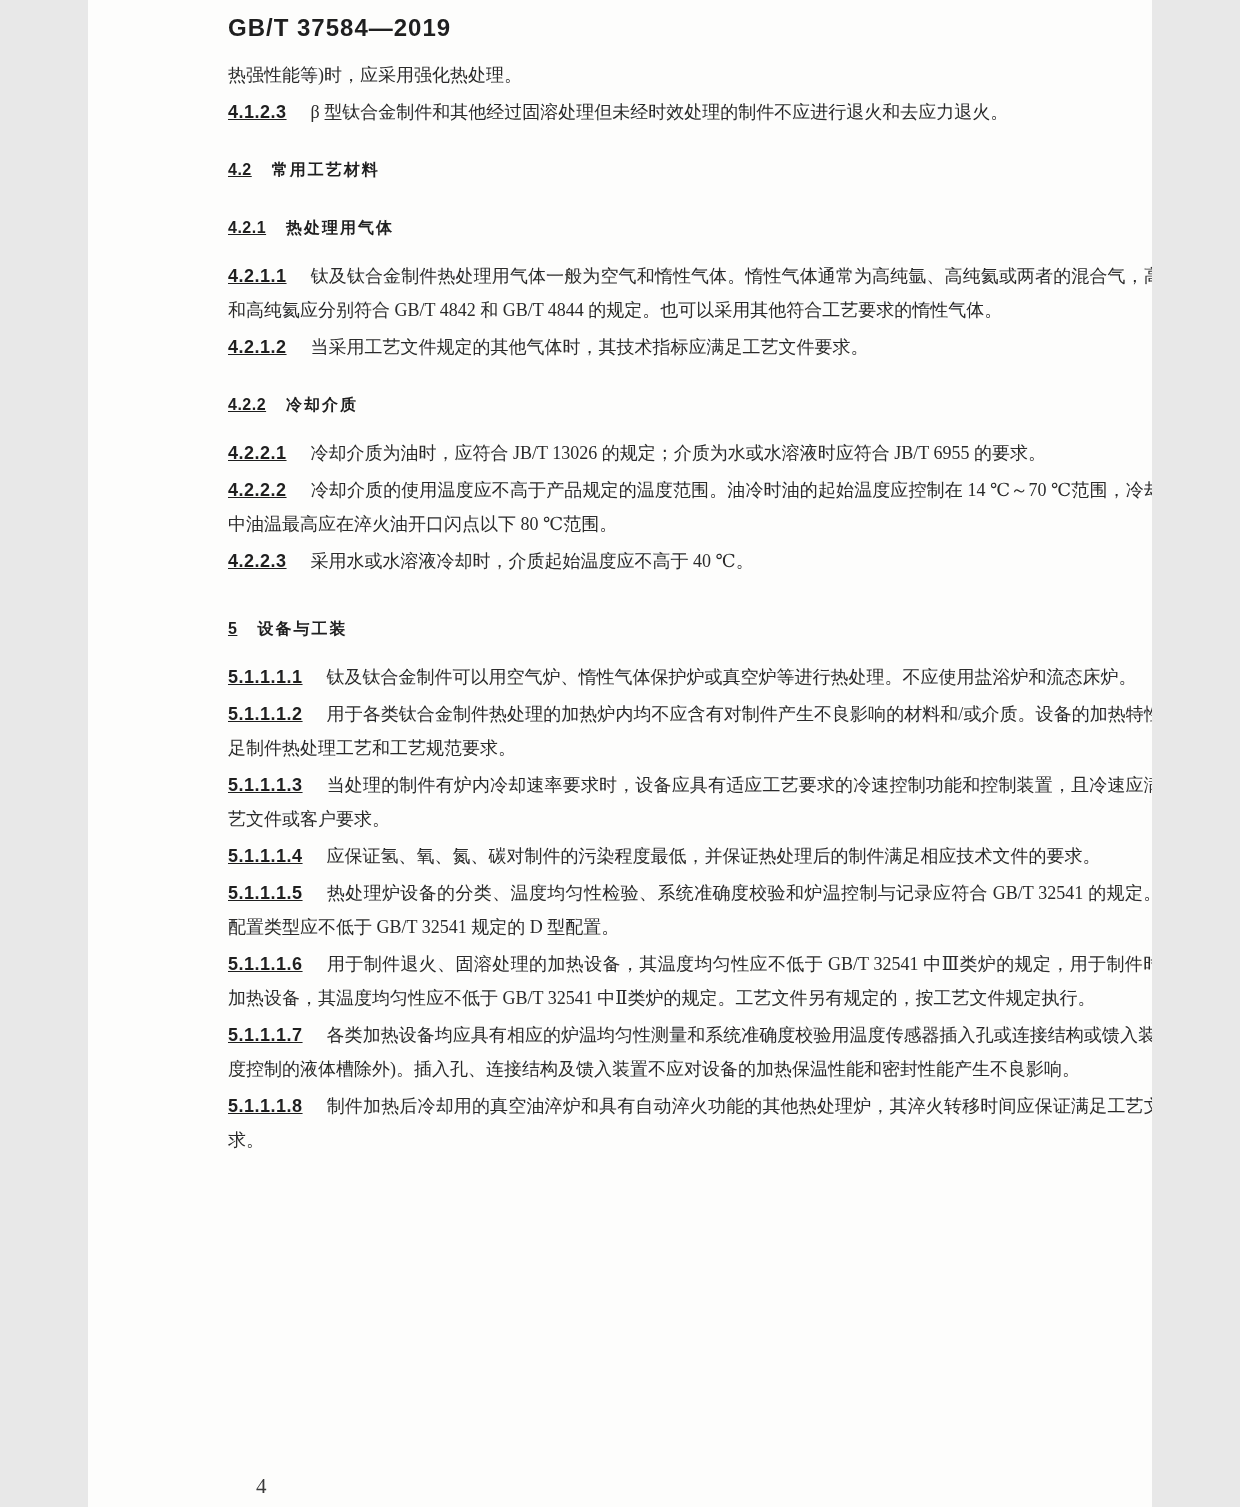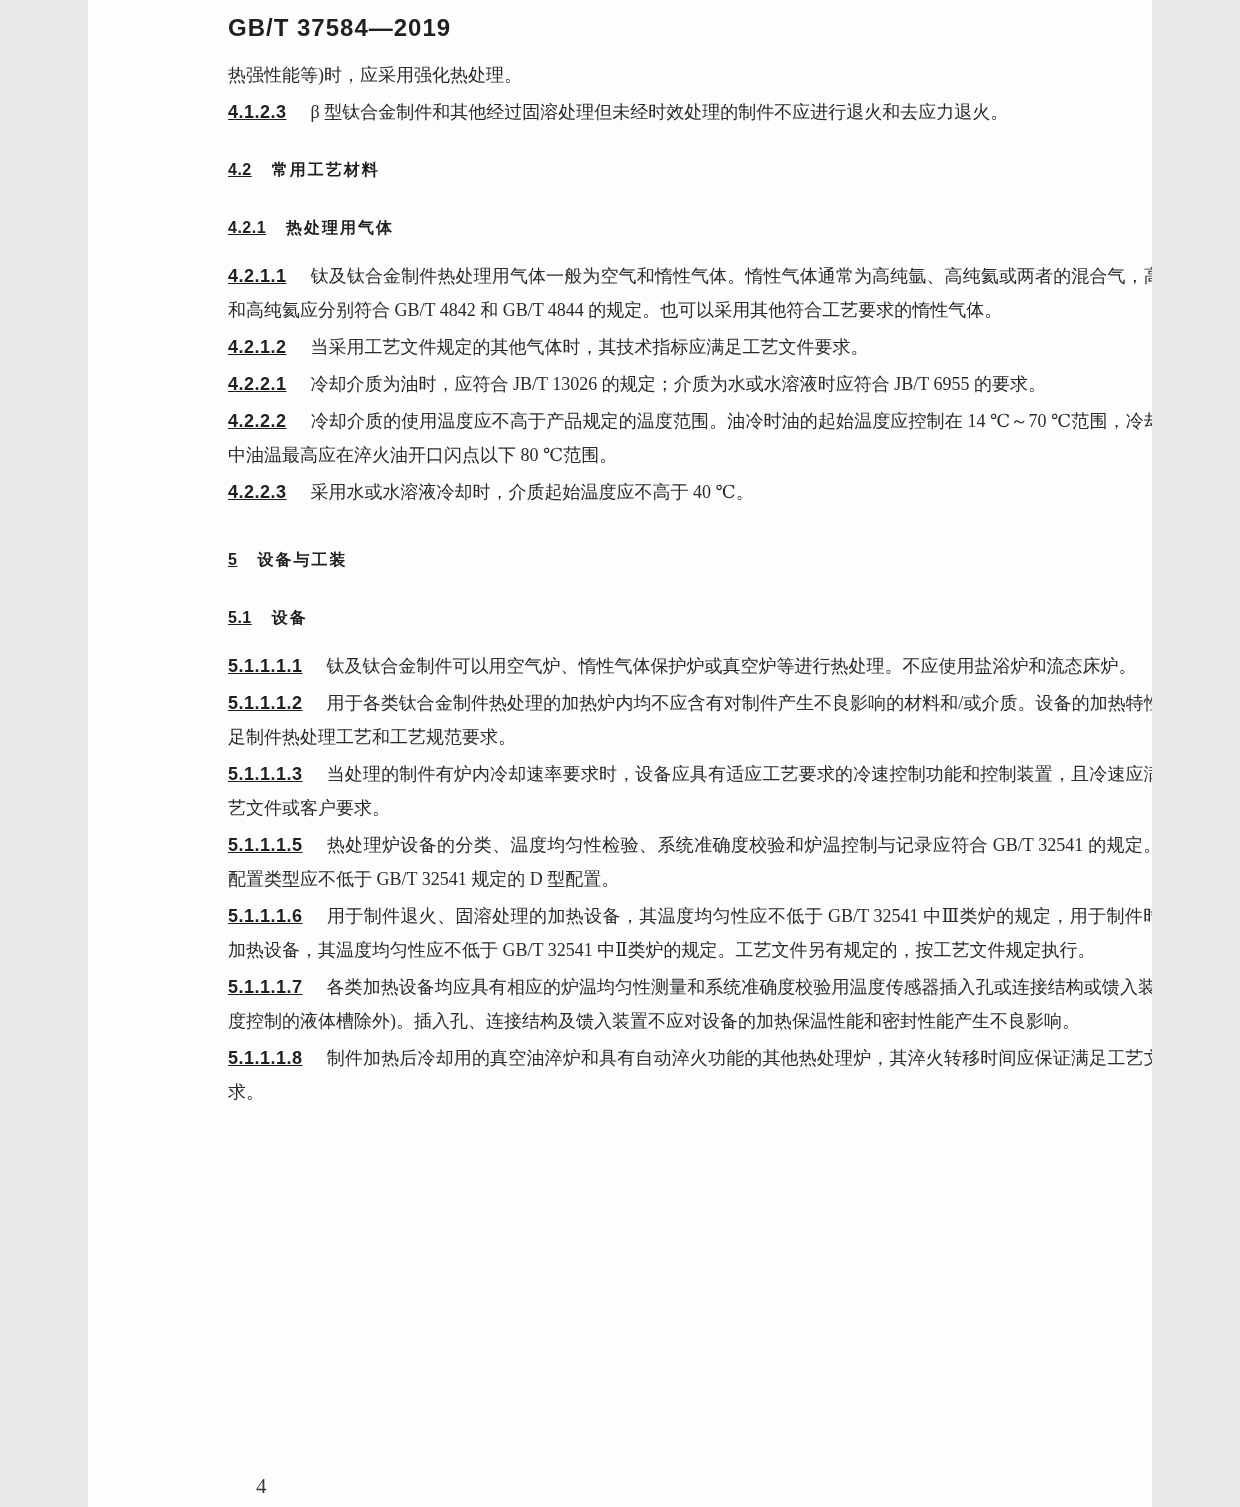--- a/index.html
+++ b/index.html
@@ -100,55 +100,58 @@
     </div>
 
     <p class="para">
       <span class="clause-num">4.2.1.1</span><span class="clause-text">钛及钛合金制件热处理用气体一般为空气和惰性气体。惰性气体通常为高纯氩、高纯氦或两者的混合气，高纯氩和高纯氦应分别符合 GB/T 4842 和 GB/T 4844 的规定。也可以采用其他符合工艺要求的惰性气体。</span>
     </p>
 
     <p class="para">
       <span class="clause-num">4.2.1.2</span><span class="clause-text">当采用工艺文件规定的其他气体时，其技术指标应满足工艺文件要求。</span>
     </p>
 
+    <div class="heading">
+      <span class="clause-num">4.2.2</span><span class="heading-title">冷却介质</span>
+    </div>
 
     <p class="para">
       <span class="clause-num">4.2.2.1</span><span class="clause-text">冷却介质为油时，应符合 JB/T 13026 的规定；介质为水或水溶液时应符合 JB/T 6955 的要求。</span>
     </p>
 
     <p class="para">
       <span class="clause-num">4.2.2.2</span><span class="clause-text">冷却介质的使用温度应不高于产品规定的温度范围。油冷时油的起始温度应控制在 14 ℃～70 ℃范围，冷却过程中油温最高应在淬火油开口闪点以下 80 ℃范围。</span>
     </p>
 
     <p class="para">
       <span class="clause-num">4.2.2.3</span><span class="clause-text">采用水或水溶液冷却时，介质起始温度应不高于 40 ℃。</span>
     </p>
 
     <div class="heading major">
       <span class="clause-num">5</span><span class="heading-title">设备与工装</span>
     </div>
 
-    <div class="heading">
-      <span class="clause-num">5.1</span><span class="heading-title">设备</span>
-    </div>
 
 
 
     <p class="para">
       <span class="clause-num">5.1.1.1.1</span><span class="clause-text">钛及钛合金制件可以用空气炉、惰性气体保护炉或真空炉等进行热处理。不应使用盐浴炉和流态床炉。</span>
     </p>
 
     <p class="para">
       <span class="clause-num">5.1.1.1.2</span><span class="clause-text">用于各类钛合金制件热处理的加热炉内均不应含有对制件产生不良影响的材料和/或介质。设备的加热特性应满足制件热处理工艺和工艺规范要求。</span>
     </p>
 
     <p class="para">
       <span class="clause-num">5.1.1.1.3</span><span class="clause-text">当处理的制件有炉内冷却速率要求时，设备应具有适应工艺要求的冷速控制功能和控制装置，且冷速应满足工艺文件或客户要求。</span>
     </p>
 
+    <p class="para">
+      <span class="clause-num">5.1.1.1.4</span><span class="clause-text">应保证氢、氧、氮、碳对制件的污染程度最低，并保证热处理后的制件满足相应技术文件的要求。</span>
+    </p>
 
     <p class="para">
       <span class="clause-num">5.1.1.1.5</span><span class="clause-text">热处理炉设备的分类、温度均匀性检验、系统准确度校验和炉温控制与记录应符合 GB/T 32541 的规定。仪表配置类型应不低于 GB/T 32541 规定的 D 型配置。</span>
     </p>
 
     <p class="para">
       <span class="clause-num">5.1.1.1.6</span><span class="clause-text">用于制件退火、固溶处理的加热设备，其温度均匀性应不低于 GB/T 32541 中Ⅲ类炉的规定，用于制件时效的加热设备，其温度均匀性应不低于 GB/T 32541 中Ⅱ类炉的规定。工艺文件另有规定的，按工艺文件规定执行。</span>
     </p>
 
     <p class="para">

